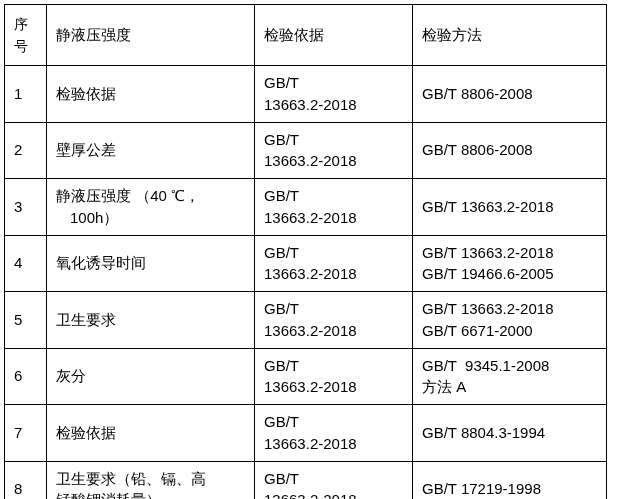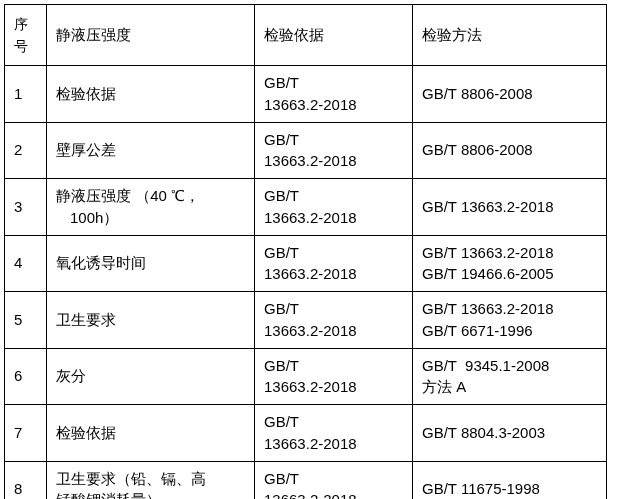--- a/index.html
+++ b/index.html
@@ -138,21 +138,21 @@
 
       <tr>
         <td>5</td>
         <td>卫生要求</td>
         <td>
           <span class="cell-line">GB/T</span>
           <span class="cell-line">13663.2-2018</span>
         </td>
         <td>
           <span class="cell-line">GB/T 13663.2-2018</span>
-          <span class="cell-line">GB/T 6671-1996</span>
+          <span class="cell-line">GB/T 6671-2000</span>
         </td>
       </tr>
 
       <tr>
         <td>6</td>
         <td>灰分</td>
         <td>
           <span class="cell-line">GB/T</span>
           <span class="cell-line">13663.2-2018</span>
         </td>
@@ -163,34 +163,34 @@
       </tr>
 
       <tr>
         <td>7</td>
         <td>检验依据</td>
         <td>
           <span class="cell-line">GB/T</span>
           <span class="cell-line">13663.2-2018</span>
         </td>
         <td>
-          <span class="cell-line">GB/T 8804.3-2003</span>
+          <span class="cell-line">GB/T 8804.3-1994</span>
         </td>
       </tr>
 
       <tr>
         <td>8</td>
         <td>
           <span class="cell-line">卫生要求（铅、镉、高</span>
           <span class="cell-line">锰酸钾消耗量）</span>
         </td>
         <td>
           <span class="cell-line">GB/T</span>
           <span class="cell-line">13663.2-2018</span>
         </td>
         <td>
-          <span class="cell-line">GB/T 11675-1998</span>
+          <span class="cell-line">GB/T 17219-1998</span>
         </td>
       </tr>
 
     </tbody>
   </table>
 </div>
 
 </body></html>

